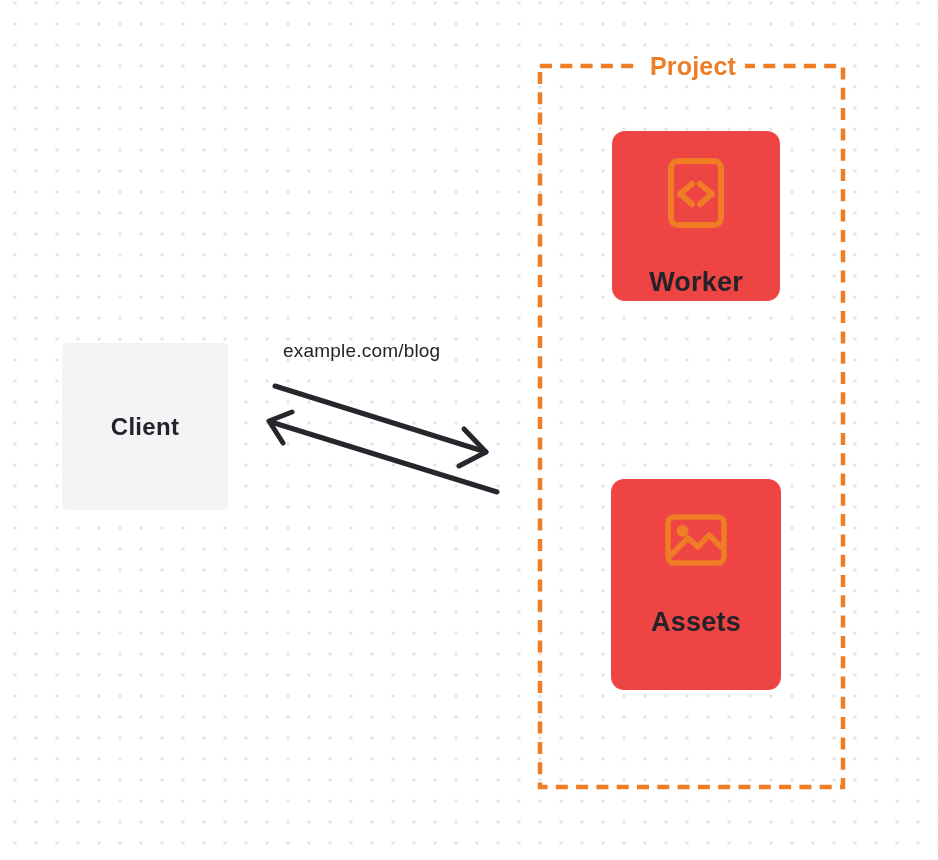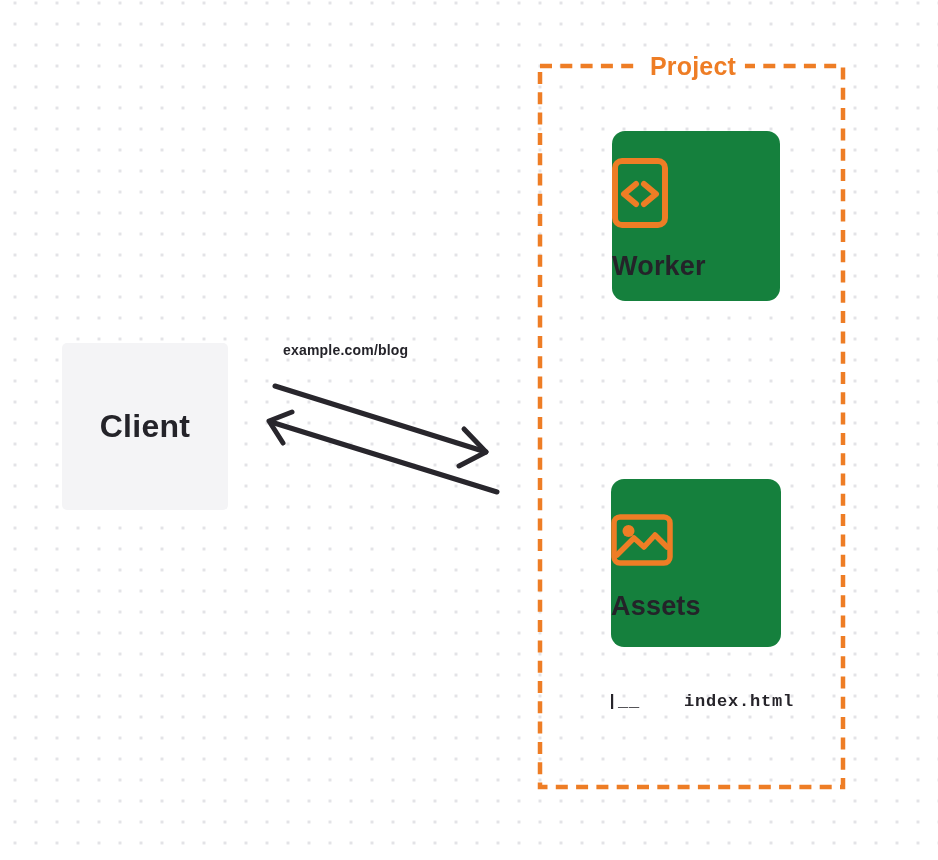--- a/index.html
+++ b/index.html
@@ -38,27 +38,29 @@
     font-size: 25px;
     font-weight: 700;
     line-height: 28px;
     color: #ee7d25;
     letter-spacing: 0.2px;
     white-space: nowrap;
   }
 
   
   .card {
-    background: #15803d;
+    background: #ef4444;
     border-radius: 13px;
     display: flex;
     flex-direction: column;
+    align-items: center;
+    gap: 16px;
   }
   .card-worker { left: 612px; top: 131px; width: 168px; height: 170px; padding-top: 27px; box-sizing: border-box; }
-  .card-assets { left: 611px; top: 479px; width: 170px; height: 168px; padding-top: 35px; box-sizing: border-box; }
+  .card-assets { left: 611px; top: 479px; width: 170px; height: 211px; padding-top: 35px; box-sizing: border-box; }
   .card-label {
     font-size: 27px;
     font-weight: 700;
     line-height: 30px;
     color: #242329;
     letter-spacing: 0.2px;
   }
   .card-worker .card-label { margin-top: 23px; }
   .card-assets .card-label { margin-top: 25px; }
 
@@ -68,32 +70,32 @@
     top: 343px;
     width: 166px;
     height: 167px;
     background: #f4f4f6;
     border-radius: 5px;
     display: flex;
     align-items: center;
     justify-content: center;
   }
   .client-label {
-    font-size: 32px;
+    font-size: 24px;
     font-weight: 700;
     color: #242329;
     letter-spacing: 0.3px;
   }
 
   
   .request-url {
     left: 283px;
     top: 339px;
-    font-size: 14px;
-    font-weight: 700;
+    font-size: 19px;
+    font-weight: 400;
     line-height: 23px;
     color: #242329;
     letter-spacing: 0.2px;
     white-space: nowrap;
   }
 
   
   .file-tree {
     left: 585px;
     top: 649px;
@@ -138,21 +140,20 @@
 <div class="abs card card-assets">
   <svg width="62" height="52" viewBox="0 0 62 52" xmlns="http://www.w3.org/2000/svg" fill="none" stroke-linecap="round" stroke-linejoin="round">
     <rect x="3" y="3" width="56" height="46" rx="6" stroke="#ee7d25" stroke-width="5.5"></rect>
     <circle cx="17.5" cy="17" r="6" fill="#ee7d25" stroke="none"></circle>
     <path d="M6 41 L23 24 L33 33 L44 21 L56 33" stroke="#ee7d25" stroke-width="5.5"></path>
   </svg>
   <div class="card-label">Assets</div>
 </div>
 
 <div class="abs file-tree">
-  <div>  |__    index.html</div>
   
 </div>
 
 <div class="abs client-box">
   <span class="client-label">Client</span>
 </div>
 
 <div class="abs request-url">example.com/blog</div>
 
 </body></html>

